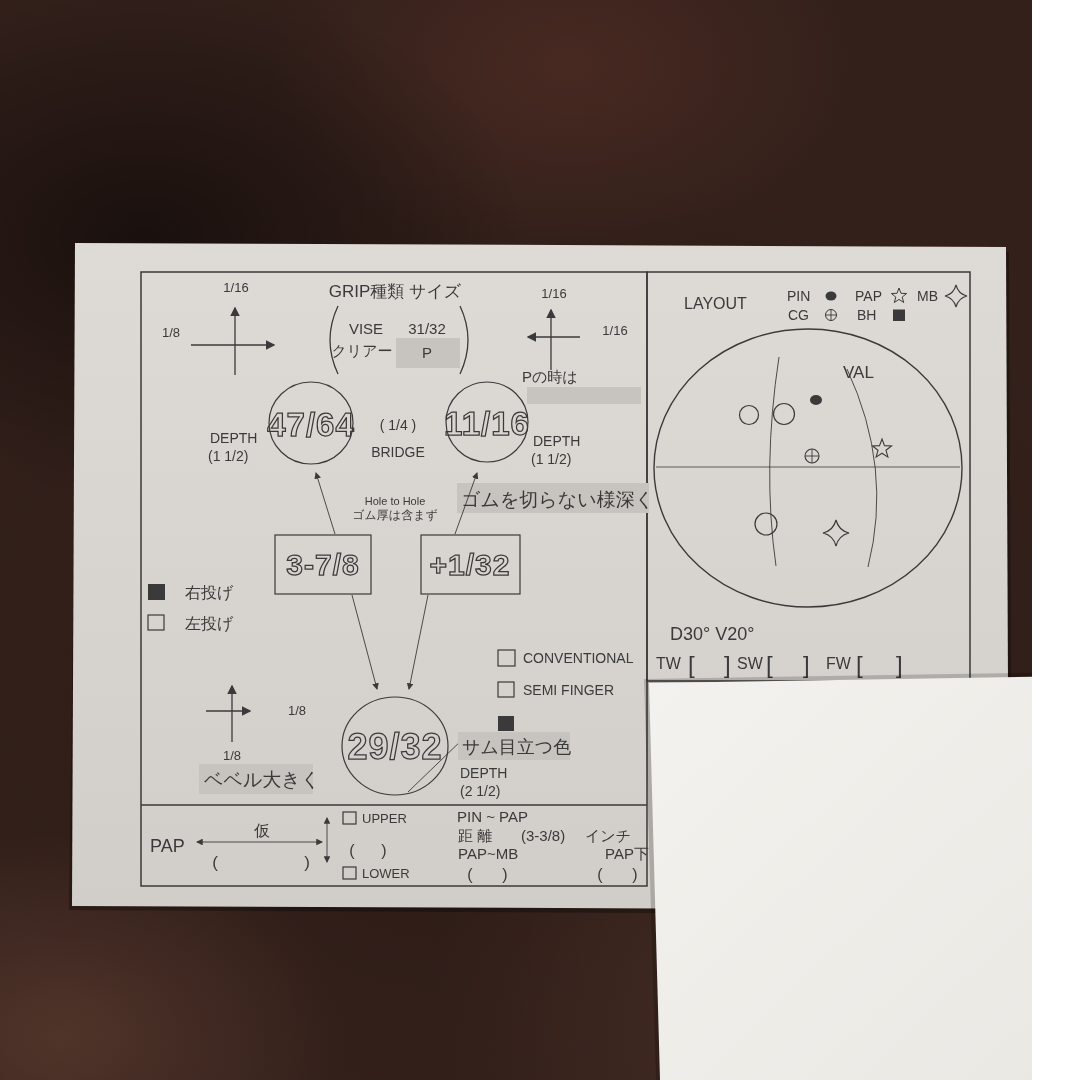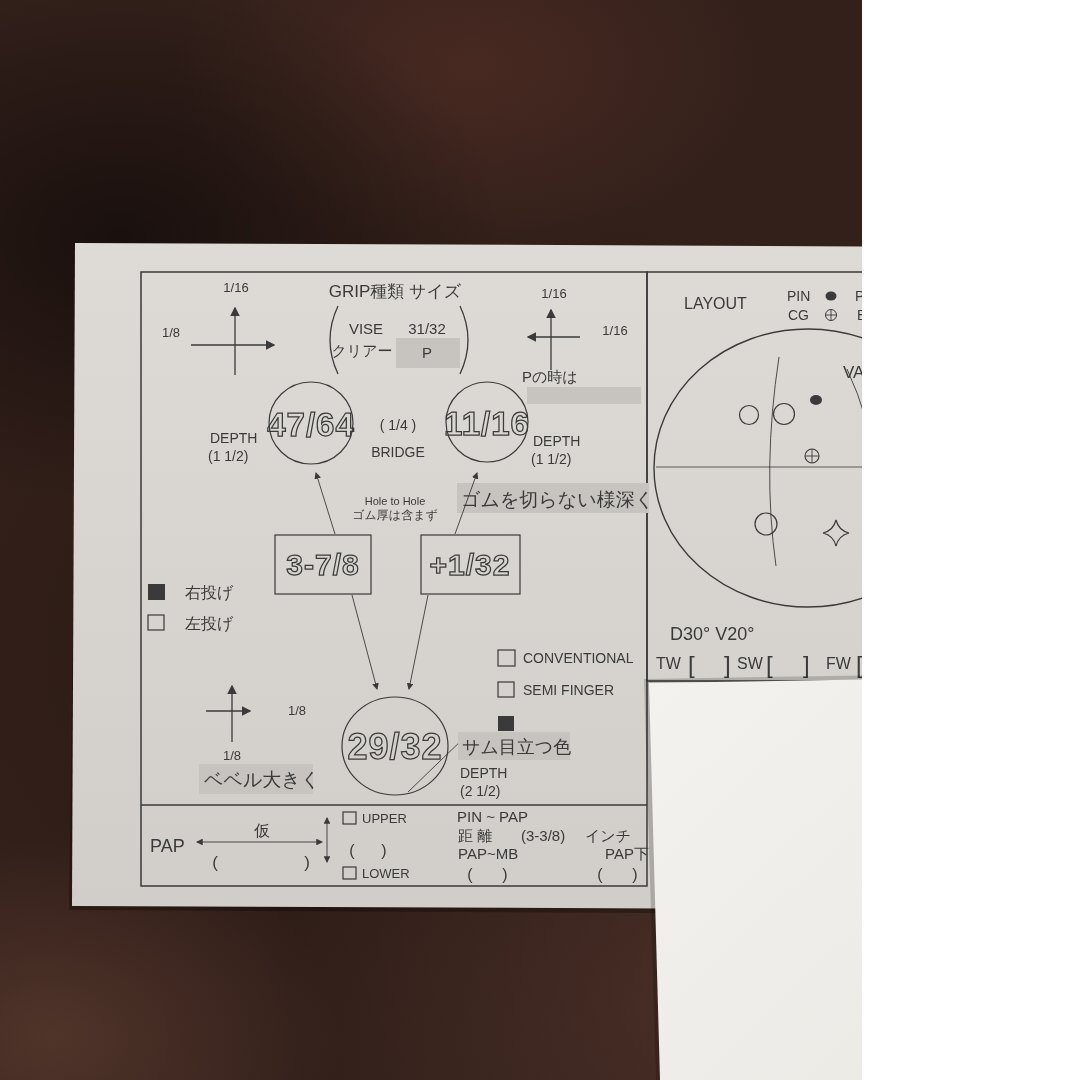--- a/index.html
+++ b/index.html
@@ -1,17 +1,17 @@
 <!DOCTYPE html>
 <html><head>
 <meta charset="utf-8">
 <style>
   html,body{margin:0;padding:0;}
   .scene{
-    position:relative;width:862px;height:1080px;overflow:hidden;
+    position:relative;width:1032px;height:1080px;overflow:hidden;
     background-color:#33201b;
     background-image:
       radial-gradient(ellipse 620px 430px at 14% 22%, rgba(0,0,0,0.50), transparent 62%),
       radial-gradient(ellipse 500px 320px at 55% 6%, rgba(96,52,40,0.45), transparent 60%),
       radial-gradient(ellipse 760px 520px at 88% 92%, rgba(122,82,66,0.35), transparent 62%),
       radial-gradient(ellipse 480px 340px at 6% 96%, rgba(120,80,62,0.42), transparent 60%),
       radial-gradient(ellipse 900px 700px at 50% 60%, rgba(30,14,10,0.35), transparent 70%);
   }
   svg{position:absolute;left:0;top:0;}
   .t{font-family:"Liberation Sans","DejaVu Sans",sans-serif;fill:#3a3a3a;}

